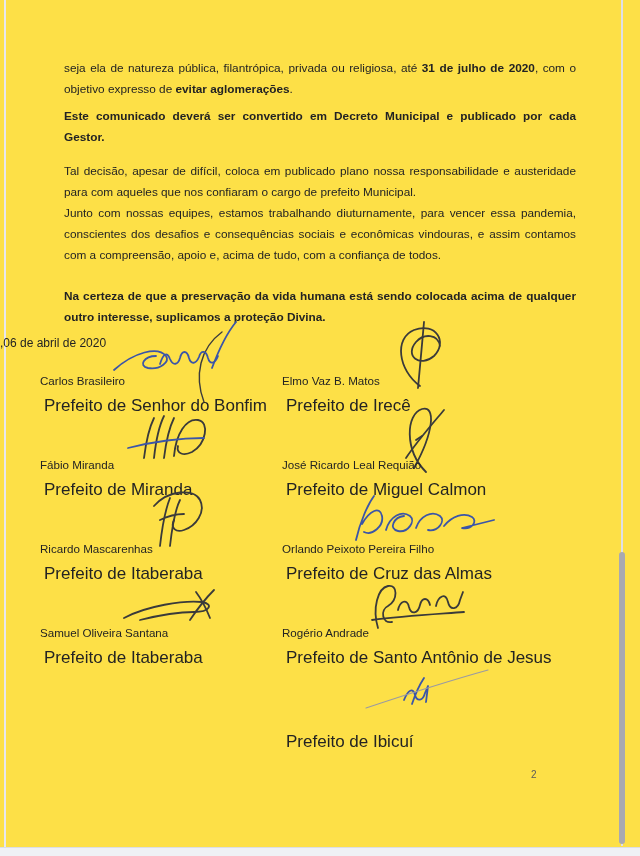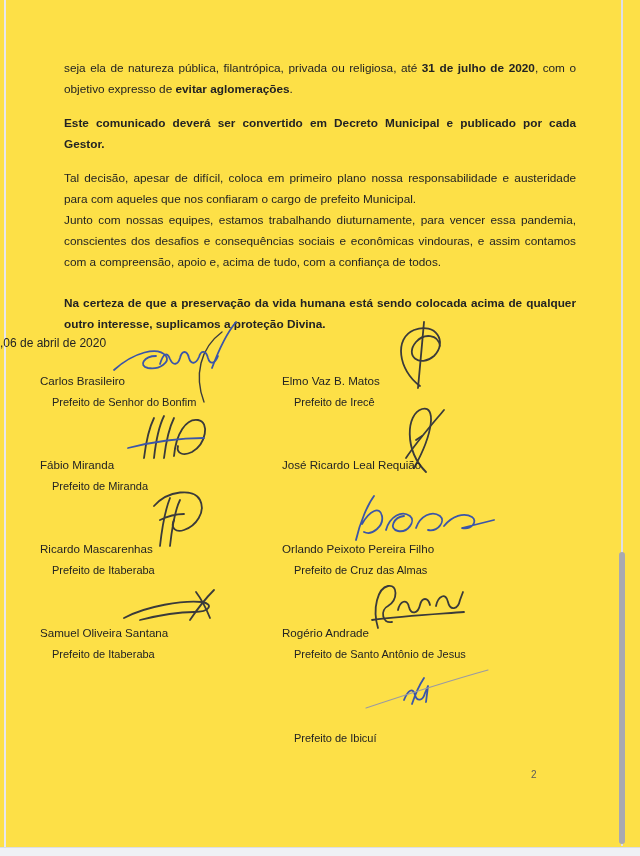--- a/index.html
+++ b/index.html
@@ -7,53 +7,53 @@
     position:relative;width:640px;height:856px;background:#fde047;overflow:hidden;
     font-family:"Liberation Sans",sans-serif;color:#232323;
   }
   .edge-left{position:absolute;left:4px;top:0;width:2px;height:856px;background:#e7e7ed;}
   .edge-right{position:absolute;left:621px;top:0;width:2px;height:846px;background:#dfdfe6;}
   .scroll-thumb{position:absolute;left:619px;top:552px;width:6px;height:292px;background:#a9a9b0;border-radius:3px;}
   .bottom-strip{position:absolute;left:0;top:847px;width:640px;height:9px;background:#eff1f5;border-top:1px solid #dcdee3;}
 
   .body-text{position:absolute;left:64px;top:58px;width:512px;font-size:11.8px;line-height:21px;text-align:justify;letter-spacing:0px;}
   .body-text p{margin:0;}
-  .body-text p:nth-of-type(2){margin-top:13px;}
+  .body-text p:nth-of-type(2){margin-top:6px;}
   .body-text p:nth-of-type(3){margin-top:13px;}
   .body-text p:nth-of-type(4){}
   .body-text p:nth-of-type(5){margin-top:20px;}
   .b{font-weight:bold;}
 
   .date-line{position:absolute;left:0;top:336px;width:560px;font-size:12px;}
 
   .stray{position:absolute;left:186px;top:328px;overflow:visible;}
 
   .sig-col{position:absolute;top:350px;width:280px;}
   .col-left{left:40px;}
   .col-right{left:282px;}
   .signer{position:relative;height:84px;text-align:left;}
   .signer svg.sig{position:absolute;left:50%;top:-28px;transform:translateX(-50%);overflow:visible;}
   .sig-name{position:absolute;left:0;right:0;top:24px;font-size:11.6px;}
-  .sig-title{position:absolute;left:12px;right:0;top:46px;font-size:11px;}
+  .sig-title{position:absolute;left:4px;right:0;top:46px;font-size:17px;}
 
   .page-number{position:absolute;left:531px;top:769px;font-size:10px;color:#5a5a5a;}
 </style>
 </head>
 <body>
 
 <div class="page">
   <div class="edge-left"></div>
   <div class="edge-right"></div>
   <div class="scroll-thumb"></div>
   <div class="bottom-strip"></div>
 
   <div class="body-text" id="paragraphs">
       <p><span>seja ela de natureza pública, filantrópica, privada ou religiosa, até </span><span class="b">31 de julho de 2020</span><span>, com o objetivo expresso de </span><span class="b">evitar aglomerações</span><span>.</span></p>
       <p><span class="b">Este comunicado deverá ser convertido em Decreto Municipal e publicado por cada Gestor.</span></p>
-      <p><span>Tal decisão, apesar de difícil, coloca em primeiro plano nossa responsabilidade e austeridade para com aqueles que nos confiaram o cargo de prefeito Municipal.</span></p>
+      <p><span>Tal decisão, apesar de difícil, coloca em publicado plano nossa responsabilidade e austeridade para com aqueles que nos confiaram o cargo de prefeito Municipal.</span></p>
       <p><span>Junto com nossas equipes, estamos trabalhando diuturnamente, para vencer essa pandemia, conscientes dos desafios e consequências sociais e econômicas vindouras, e assim contamos com a compreensão, apoio e, acima de tudo, com a confiança de todos.</span></p>
       <p><span class="b">Na certeza de que a preservação da vida humana está sendo colocada acima de qualquer outro interesse, suplicamos a proteção Divina.</span></p>
     </div>
 
   <div class="date-line">,06 de abril de 2020</div>
 
   <svg class="stray" width="42" height="78" viewBox="0 0 42 78">
     <path d="M36,4 C14,20 8,48 18,74" fill="none" stroke="#3c3c3c" stroke-width="1.4" stroke-linecap="round"></path>
   </svg>
 
@@ -107,20 +107,21 @@
     <div class="sig-title">Prefeito de Irecê</div>
   </div>
 
   <div class="signer">
     <svg class="sig" width="160" height="70" viewBox="0 0 160 70">
           <path d="M84,66 C62,44 64,8 80,3 C94,-1 92,26 72,62" fill="none" stroke="#3a3a3a" stroke-width="1.8" stroke-linecap="round" stroke-linejoin="round"></path>
           <path d="M64,52 C76,34 92,16 102,4" fill="none" stroke="#3a3a3a" stroke-width="1.8" stroke-linecap="round" stroke-linejoin="round"></path>
           <path d="M74,34 L80,30" fill="none" stroke="#3a3a3a" stroke-width="1.8" stroke-linecap="round" stroke-linejoin="round"></path>
         </svg>
     <div class="sig-name">José Ricardo Leal Requião</div>
+    <div class="sig-title">Prefeito de Miguel Calmon</div>
   </div>
 
   <div class="signer">
     <svg class="sig" width="160" height="70" viewBox="0 0 160 70">
           <path d="M14,50 C18,32 26,14 32,6 M20,34 C28,20 38,16 40,26 C42,36 30,46 22,42" fill="none" stroke="#3b55a8" stroke-width="1.8" stroke-linecap="round" stroke-linejoin="round"></path>
           <path d="M44,40 C48,26 60,20 68,26 C74,31 66,43 56,41 C46,39 52,27 62,26" fill="none" stroke="#3b55a8" stroke-width="1.8" stroke-linecap="round" stroke-linejoin="round"></path>
           <path d="M74,38 C78,26 90,20 98,26 C104,31 96,42 86,40" fill="none" stroke="#3b55a8" stroke-width="1.8" stroke-linecap="round" stroke-linejoin="round"></path>
           <path d="M102,36 C110,26 122,22 130,27 C136,31 130,40 120,38 C128,36 140,33 152,30" fill="none" stroke="#3b55a8" stroke-width="1.8" stroke-linecap="round" stroke-linejoin="round"></path>
         </svg>
     <div class="sig-name">Orlando Peixoto Pereira Filho</div>

